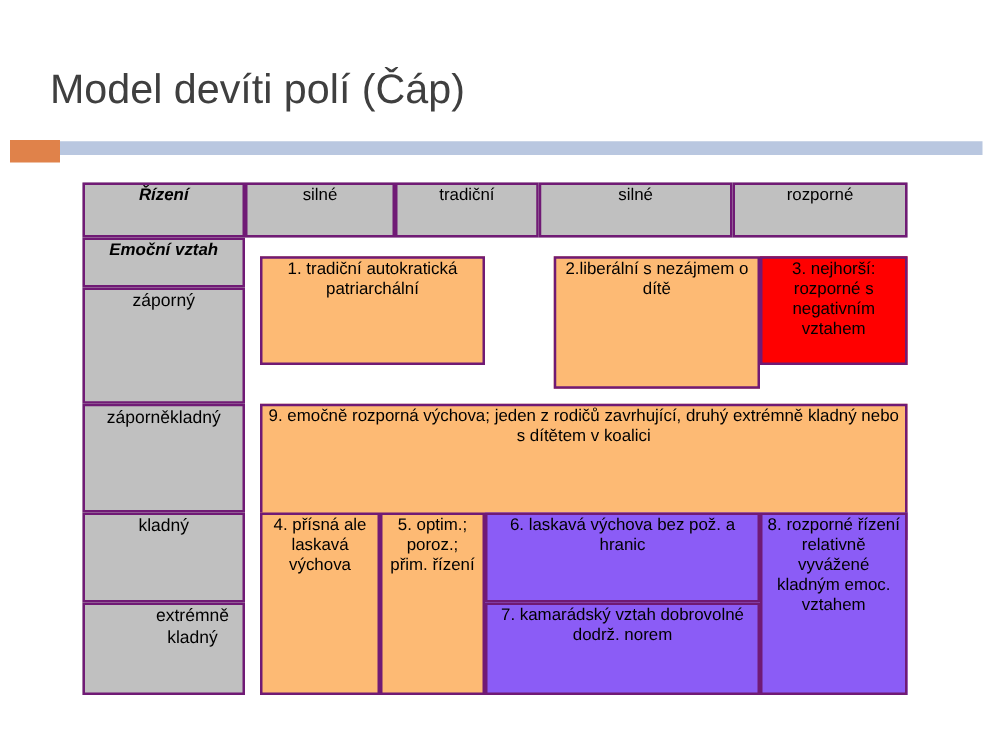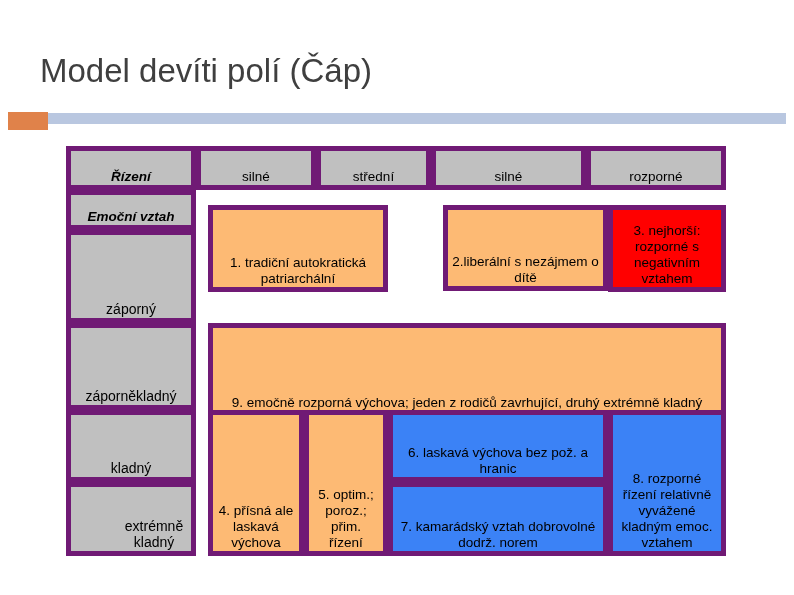--- a/index.html
+++ b/index.html
@@ -38,23 +38,23 @@
   .grid{
     position:absolute;
     left:66px; top:146px;
     width:660px;
     height:410px;
   }
 
   .cell{
     position:absolute;
     box-sizing:border-box;
-    border:5px solid #701a75;
+    border:2px solid #701a75;
     display:flex;
-    align-items:flex-end;
+    align-items:flex-start;
     justify-content:center;
     text-align:center;
     line-height:1.18;
   }
   .hdr{
     background:#c0c0c0;
     font-size:13.5px;
     color:#000;
   }
   .hdr-label{
@@ -75,21 +75,21 @@
     background:#fdba74;
     font-size:13.5px;
     color:#000;
   }
   .red{
     background:#ff0000;
     font-size:13.5px;
     color:#000;
   }
   .plain{
-    background:#3b82f6;
+    background:#8b5cf6;
     font-size:13.5px;
     color:#000;
   }
   .pad{padding:0 4px;}
 </style>
 </head>
 <body>
 
 <div class="title">Model devíti polí (Čáp)</div>
 <div class="bar-orange"></div>
@@ -97,21 +97,21 @@
 
 <div class="grid">
 
   <div class="cell hdr" style="left:0px;  top:0px;  width:130px; height:44px;">
     <span class="hdr-label">Řízení</span>
   </div>
   <div class="cell hdr" style="left:130px; top:0px; width:120px; height:44px;">
     <span>silné</span>
   </div>
   <div class="cell hdr" style="left:250px; top:0px; width:115px; height:44px;">
-    <span>střední</span>
+    <span>tradiční</span>
   </div>
   <div class="cell hdr" style="left:365px; top:0px; width:155px; height:44px;">
     <span>silné</span>
   </div>
   <div class="cell hdr" style="left:520px; top:0px; width:140px; height:44px;">
     <span>rozporné</span>
   </div>
 
   <div class="cell rowlabel bolditalic" style="left:0px; top:44px; width:130px; height:40px;">
     <span>Emoční vztah</span>
@@ -125,21 +125,21 @@
   <div class="cell rowlabel" style="left:0px; top:264px; width:130px; height:72px;">
     <span>kladný</span>
   </div>
   <div class="cell rowlabel" style="left:0px; top:336px; width:130px; height:74px;padding-left:46px;">
     <span>extrémně kladný</span>
   </div>
 
   <div class="cell peach pad" style="left:142px; top:59px; width:180px; height:87px;">
     <span>1. tradiční autokratická patriarchální</span>
   </div>
-  <div class="cell peach pad" style="left:377px; top:59px; width:165px; height:86px;">
+  <div class="cell peach pad" style="left:377px; top:59px; width:165px; height:106px;">
     <span>2.liberální s nezájmem o dítě</span>
   </div>
   <div class="cell red pad" style="left:542px; top:59px; width:118px; height:87px;">
     <span>3. nejhorší: rozporné s negativním vztahem</span>
   </div>
 
   <div class="cell peach pad" style="left:142px; top:177px; width:518px; height:109px;">
     <span>9. emočně rozporná výchova; jeden z rodičů zavrhující, druhý extrémně kladný nebo s dítětem v koalici</span>
   </div>
 

